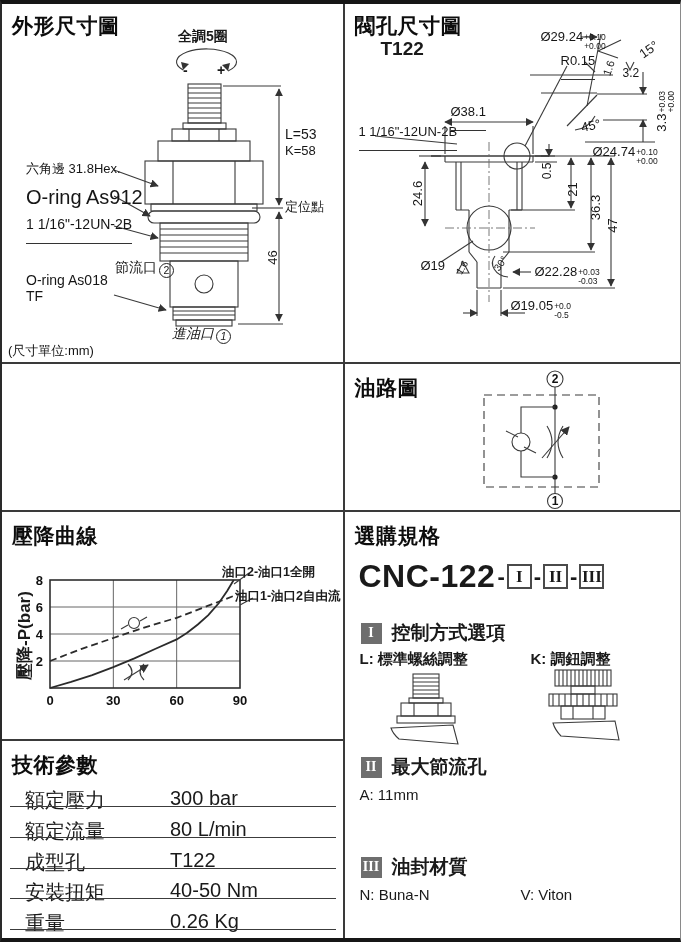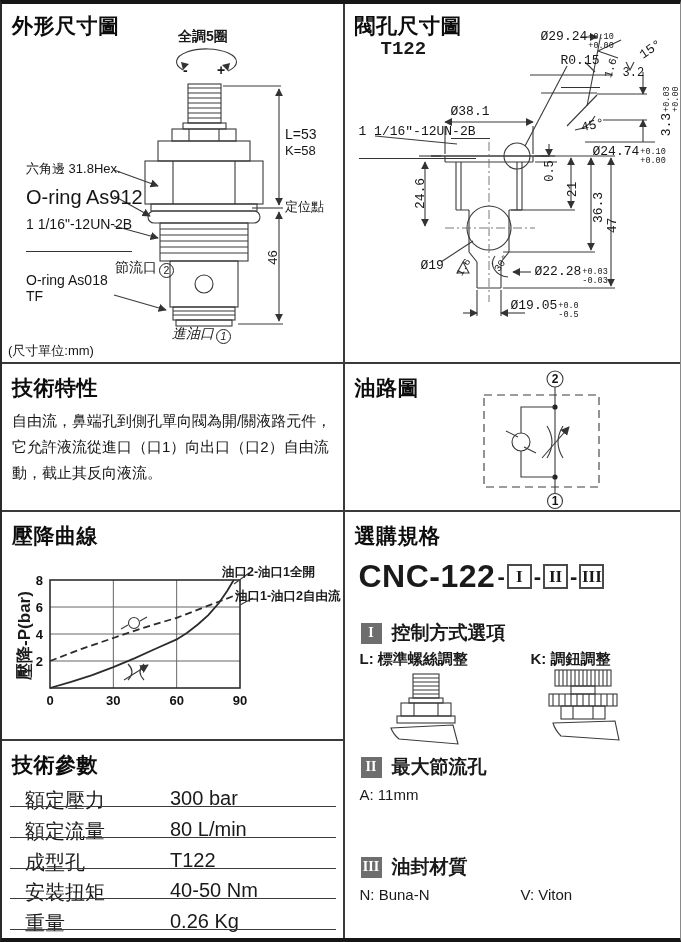--- a/index.html
+++ b/index.html
@@ -7,21 +7,21 @@
   .page { position:relative; width:681px; height:942px; background:#fff; margin:0 auto; overflow:hidden;
           border-top:4px solid #161616; border-bottom:4px solid #161616;
           border-left:2px solid #2a2a2a; border-right:1.5px solid #8a8a8a; }
   .abs { position:absolute; }
   .sec { position:absolute; }
   .sec-title { font-size:21px; font-weight:700; color:#0d0d0d; letter-spacing:0.5px; }
   .divider { position:absolute; background:#3a3a3a; }
   .dim { font-size:13px; color:#161616; white-space:nowrap; }
   .dim-b { font-size:14px; font-weight:700; }
   .rot { transform:rotate(-90deg); transform-origin:center; }
-  .ul { border-bottom:1.3px solid #333; padding-bottom:19px; }
+  .ul { border-bottom:1.3px solid #333; padding-bottom:11px; }
   .tol { display:inline-flex; flex-direction:column; font-size:8.5px; line-height:1.1; vertical-align:1px; margin-left:1px; font-weight:400; }
   .tol i { font-style:normal; }
   .cnum { display:inline-flex; width:15px; height:15px; border:1.3px solid #222; border-radius:50%;
           align-items:center; justify-content:center; font-size:10.5px; margin-left:2px; vertical-align:-2px; }
   svg { overflow:visible; }
   .ln { stroke:#3a3a3a; stroke-width:1.1; fill:none; }
   .thick { stroke-width:1.6; }
   .cl { stroke:#6a6a6a; stroke-width:0.9; stroke-dasharray:9 3 2 3; fill:none; }
   .dsh { stroke-dasharray:8 5; }
   .dot { fill:#222; stroke:none; }
@@ -125,21 +125,21 @@
     <span class="abs dim ul" style="left:24px; top:212px; font-size:14px;">1 1/16"-12UN-2B</span>
     <span class="abs dim" style="left:283px; top:194px;">定位點</span>
     <span class="abs dim" style="left:113px; top:255px; font-size:14px;"><span>節流口</span><span class="cnum">2</span></span>
     <span class="abs dim" style="left:24px; top:268px; font-size:14px;">O-ring As018</span>
     <span class="abs dim" style="left:24px; top:284px; font-size:14px;">TF</span>
     <span class="abs dim rot" style="left:263px; top:246px;">46</span>
     <span class="abs dim" style="left:170px; top:321px; font-size:14px;font-style:italic;"><span>進油口</span><span class="cnum">1</span></span>
     <span class="abs dim" style="left:6px; top:338px;">(尺寸單位:mm)</span>
   </div>
 
-  <div class="sec" style="left:342.5px; top:0; width:338px; height:358px;font-family:Liberation Mono, monospace;">
+  <div class="sec" style="left:342.5px; top:0; width:338px; height:358px;">
     <div class="abs sec-title" style="left:10px; top:8px;">閥孔尺寸圖</div>
     <div class="abs" style="left:36px; top:34px; font-size:19px; font-weight:700;">T122</div>
 
     <svg class="abs" style="left:0; top:0;" width="338" height="358" viewBox="0 0 338 358">
       <defs>
         <marker id="arB" viewBox="0 0 10 10" refX="9" refY="5" markerWidth="7.5" markerHeight="7.5" orient="auto-start-reverse">
           <path d="M0,0L10,5L0,10z" fill="#333"></path>
         </marker>
       </defs>
 
@@ -239,24 +239,20 @@
           <i>-0.03</i>
         </span></span>
     <span class="abs dim" style="left:166px; top:294px;"><span>Ø19.05</span><span class="tol">
           <i>+0.0</i>
           <i>-0.5</i>
         </span></span>
     <span class="abs dim" style="left:110px; top:258px; transform:rotate(-60deg); font-size:10px;">1.6</span>
     <span class="abs dim" style="left:148px; top:254px; transform:rotate(-55deg); font-size:10px;">30°</span>
   </div>
 
-  <div class="sec" style="left:0; top:360px; width:341px; height:146px;">
-    <div class="abs sec-title" style="left:10px; top:10px;">技術特性</div>
-    <div class="abs body-text" style="left:10px; top:44px; width:324px;">自由流，鼻端孔到側孔單向閥為開/關液路元件，它允許液流從進口（口1）向出口（口2）自由流動，截止其反向液流。</div>
-  </div>
 
   <div class="sec" style="left:342.5px; top:360px; width:338px; height:146px;padding-left:22px;">
     <div class="abs sec-title" style="left:10px; top:10px;">油路圖</div>
     <svg class="abs" style="left:0; top:0;" width="338" height="146" viewBox="0 0 338 146">
       <defs>
         <marker id="arC" viewBox="0 0 10 10" refX="9" refY="5" markerWidth="8" markerHeight="8" orient="auto-start-reverse">
           <path d="M0,0L10,5L0,10z" fill="#333"></path>
         </marker>
       </defs>
       <circle class="ln" cx="210" cy="15" r="8"></circle>

